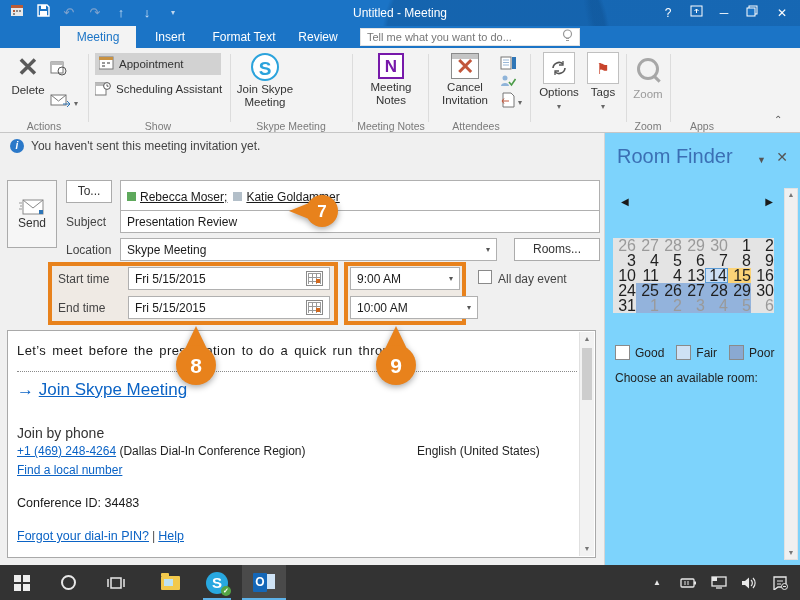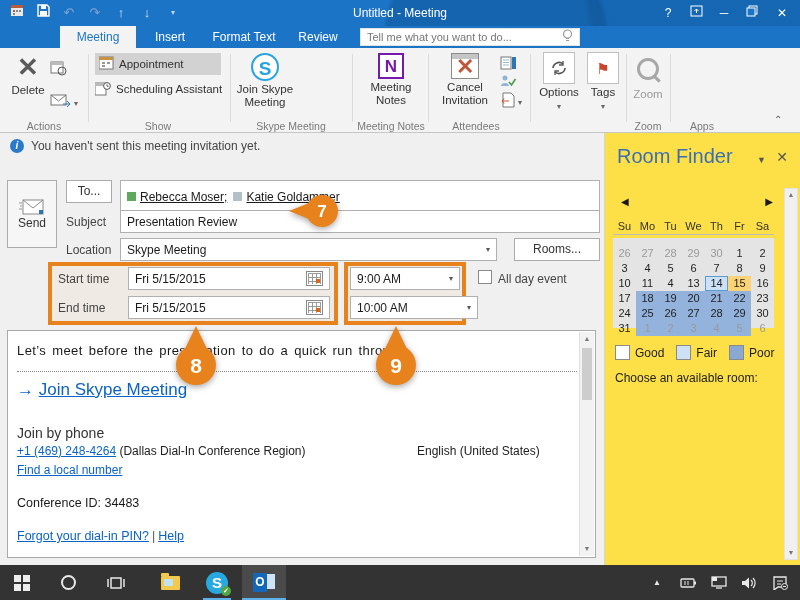--- a/index.html
+++ b/index.html
@@ -85,34 +85,34 @@
   .findlocal{position:absolute;top:132px;font-size:12px;color:#0B63C5;text-decoration:underline;}
   .confid{position:absolute;top:165px;font-size:12.5px;color:#1a1a1a;}
   .pinrow{position:absolute;top:198px;font-size:12.5px;color:#0B63C5;}
   .pinrow a{color:#0B63C5;text-decoration:underline;}
   .pinrow .sep{color:#555;text-decoration:none;margin:0 3px;}
   .vscroll{position:absolute;right:1px;top:1px;bottom:1px;width:14px;background:#F2F2F2;border-left:1px solid #E0E0E0;}
   .vscroll .arr{position:absolute;left:0;right:0;text-align:center;font-size:7px;color:#777;height:14px;line-height:14px;}
   .vscroll .thumb{position:absolute;left:2px;right:2px;top:16px;height:52px;background:#CDCDCD;}
 
   
-  #roomfinder{position:absolute;left:604px;top:133px;width:196px;height:432px;background:#fde047;border-left:1px solid #D5D5D5;box-sizing:border-box;}
+  #roomfinder{position:absolute;left:604px;top:133px;width:196px;height:432px;background:#7dd3fc;border-left:1px solid #D5D5D5;box-sizing:border-box;}
   #rf-title{position:absolute;left:12px;top:12px;font-size:20px;color:#3B6FB4;}
   #rf-caret{position:absolute;right:34px;top:22px;font-size:9px;color:#555;}
   #rf-close{position:absolute;right:12px;top:16px;font-size:14px;color:#555;}
   #rf-scroll{position:absolute;right:2px;top:55px;width:12px;height:370px;background:#F0F0F0;border:1px solid #E2E2E2;}
   #rf-scroll .arr{position:absolute;left:0;right:0;text-align:center;font-size:7px;color:#777;height:12px;line-height:12px;}
   #cal-nav{position:absolute;left:8px;top:62px;width:168px;height:18px;font-size:12px;color:#1a1a1a;}
   #cal-nav .mon{position:absolute;left:0;right:0;text-align:center;}
   #cal-nav .nav{position:absolute;top:1px;font-size:10px;color:#1a1a1a;}
   #cal-wd{position:absolute;left:8px;top:87px;width:161px;display:flex;border-bottom:1px solid #BDBDBD;}
   #cal-wd span{width:23px;text-align:center;font-size:11px;color:#333;padding-bottom:2px;}
   #cal-grid{position:absolute;left:8px;top:105px;width:161px;background:#E4E4E4;}
   .cal-row{display:flex;height:15px;}
-  .cal-cell{width:23px;height:15px;line-height:15px;text-align:center;font-size:11px;color:#1f1f1f;box-sizing:border-box;margin-top:8px;}
+  .cal-cell{width:23px;height:15px;line-height:15px;text-align:right;font-size:16px;color:#1f1f1f;box-sizing:border-box;}
   .cal-cell.m{color:#9A9A9A;}
   #legend{position:absolute;left:10px;top:212px;display:flex;align-items:center;font-size:12px;color:#222;}
   .leg-sq{width:15px;height:15px;border:1px solid #8a8a8a;margin-right:5px;box-sizing:border-box;}
   .leg-item{display:flex;align-items:center;margin-right:12px;}
   #choose-lbl{position:absolute;left:10px;top:238px;font-size:12px;color:#222;}
   #room-list{position:absolute;left:10px;top:253px;width:166px;height:167px;background:#fff;border:1px solid #8a8a8a;box-sizing:border-box;font-size:12px;color:#1a1a1a;}
   .room-item{padding:4px 6px 0 6px;}
 
   
   #taskbar{position:absolute;left:0;top:565px;width:800px;height:35px;background:#333333;}
@@ -432,29 +432,20 @@
     <span id="rf-caret">▼</span>
     <span id="rf-close">✕</span>
     <div id="rf-scroll">
       <span class="arr" style="top:0;">▲</span>
       <span class="arr" style="bottom:0;">▼</span>
     </div>
     <div id="cal-nav">
       <span class="nav" style="left:8px;">◀</span>
       <span class="nav" style="right:8px;">▶</span>
     </div>
-    <div id="cal-wd">
-        <span>Su</span>
-        <span>Mo</span>
-        <span>Tu</span>
-        <span>We</span>
-        <span>Th</span>
-        <span>Fr</span>
-        <span>Sa</span>
-      </div>
     <div id="cal-grid">
         <div class="cal-row">
           <div class="cal-cell m">26</div>
           <div class="cal-cell m">27</div>
           <div class="cal-cell m">28</div>
           <div class="cal-cell m">29</div>
           <div class="cal-cell m">30</div>
           <div class="cal-cell">1</div>
           <div class="cal-cell">2</div>
         </div>
@@ -470,29 +461,20 @@
         <div class="cal-row">
           <div class="cal-cell">10</div>
           <div class="cal-cell">11</div>
           <div class="cal-cell">4</div>
           <div class="cal-cell">13</div>
           <div class="cal-cell" style="background: rgb(205, 224, 245); border: 1px solid rgb(91, 155, 213); line-height: 13px;">14</div>
           <div class="cal-cell" style="background: rgb(251, 211, 119);">15</div>
           <div class="cal-cell">16</div>
         </div>
         <div class="cal-row">
-          <div class="cal-cell">17</div>
-          <div class="cal-cell" style="background: rgb(147, 179, 220);">18</div>
-          <div class="cal-cell" style="background: rgb(147, 179, 220);">19</div>
-          <div class="cal-cell" style="background: rgb(147, 179, 220);">20</div>
-          <div class="cal-cell" style="background: rgb(147, 179, 220);">21</div>
-          <div class="cal-cell" style="background: rgb(147, 179, 220);">22</div>
-          <div class="cal-cell">23</div>
-        </div>
-        <div class="cal-row">
           <div class="cal-cell">24</div>
           <div class="cal-cell" style="background: rgb(147, 179, 220);">25</div>
           <div class="cal-cell" style="background: rgb(147, 179, 220);">26</div>
           <div class="cal-cell" style="background: rgb(147, 179, 220);">27</div>
           <div class="cal-cell" style="background: rgb(147, 179, 220);">28</div>
           <div class="cal-cell" style="background: rgb(147, 179, 220);">29</div>
           <div class="cal-cell">30</div>
         </div>
         <div class="cal-row">
           <div class="cal-cell">31</div>

